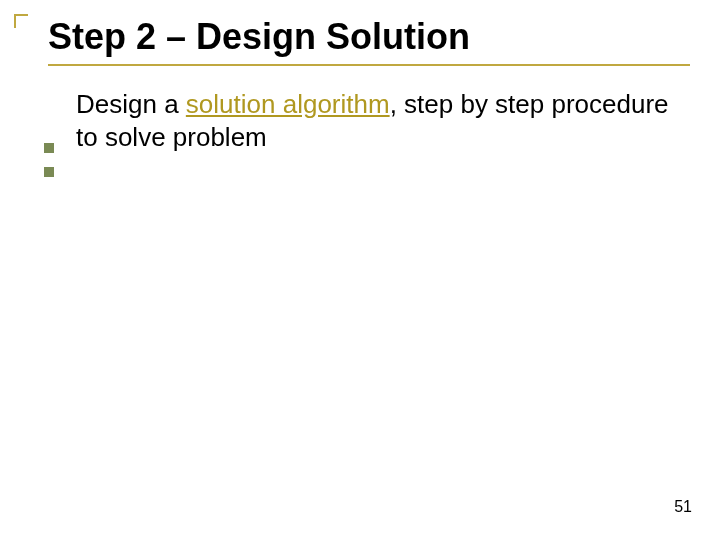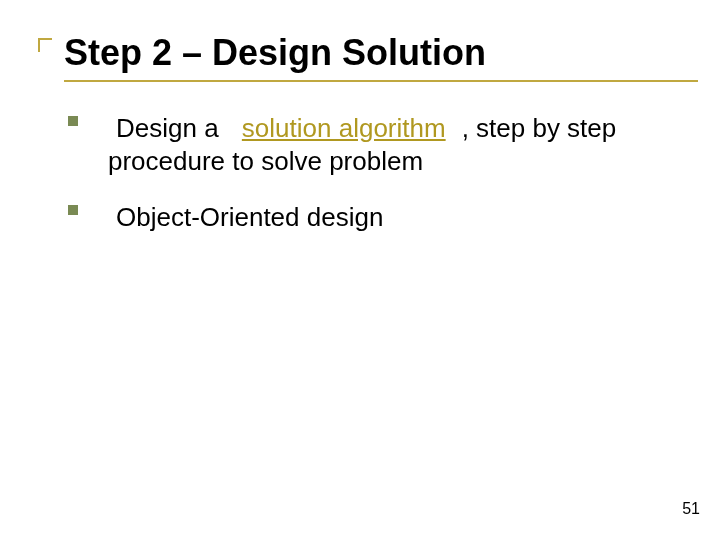--- a/index.html
+++ b/index.html
@@ -1,15 +1,15 @@
 <!DOCTYPE html>
 <html><head>
 <meta charset="utf-8">
 <style>
-  * { margin: 8px; padding: 0; box-sizing: border-box; }
+  * { margin: 0; padding: 0; box-sizing: border-box; }
   body {
     width: 720px;
     height: 540px;
     background: #ffffff;
     font-family: Arial, Helvetica, sans-serif;
     position: relative;
     padding: 10px 30px 20px 30px;
   }
   .corner-accent {
     position: absolute;
@@ -28,21 +28,21 @@
     margin-top: 6px;
     padding-bottom: 6px;
     border-bottom: 2px solid #c0a840;
   }
   .content {
     margin-top: 22px;
     margin-left: 8px;
   }
   .bullet-row {
     display: flex;
-    align-items: flex-start;
+    align-items: flex-end;
     margin-bottom: 2px;
   }
   .bullet {
     width: 10px;
     height: 10px;
     background: #7a8a54;
     flex-shrink: 0;
     margin-top: 12px;
     margin-right: 22px;
     margin-left: 6px;
@@ -52,37 +52,36 @@
     line-height: 1.25;
     color: #000;
   }
   .highlight {
     color: #b09820;
     text-decoration: underline;
     text-decoration-color: #b09820;
   }
   .page-num {
     position: absolute;
-    bottom: 30px;
+    bottom: 24px;
     right: 28px;
     font-size: 16px;
     color: #000;
   }
 </style>
 </head>
 <body>
 
 <div class="corner-accent"></div>
 
 <h1 class="title">Step 2 – Design Solution</h1>
 
 <div class="content">
     <div class="bullet-row">
       <div class="bullet"></div>
       <div class="bullet-text"><span>Design a </span><span class="highlight">solution algorithm</span><span>, step by step procedure to solve problem</span></div>
     </div>
     <div class="bullet-row">
       <div class="bullet"></div>
-      <div class="bullet-text"><span>Object-Oriented design</span></div>
     </div>
   </div>
 
 <div class="page-num">51</div>
 
 </body></html>

